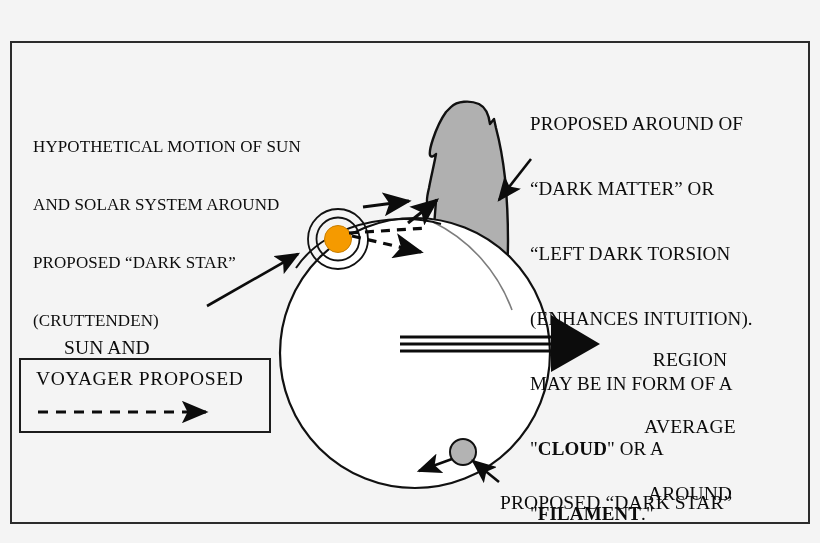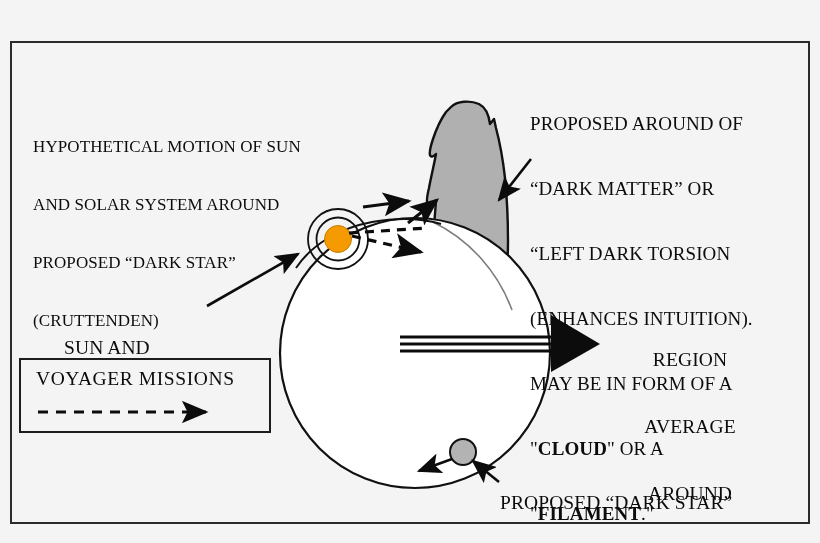--- a/index.html
+++ b/index.html
@@ -189,21 +189,21 @@
     <div>MAY BE IN FORM OF A</div>
     <div><span>"</span><span class="u">CLOUD</span><span>" OR A</span></div>
     <div><span>"</span><span class="u">FILAMENT</span><span>."</span></div>
   </div>
 
   <div class="txt" id="sun-label">
     <div>SUN AND</div>
   </div>
 
   <div id="legend-box"></div>
-  <div class="txt" id="legend-label">VOYAGER MISSIONS</div>
+  <div class="txt" id="legend-label">VOYAGER PROPOSED</div>
 
   <div class="txt" id="motion-label">
     <div>REGION</div>
     <div>AVERAGE</div>
     <div>AROUND</div>
     
     
   </div>
 
   <div class="txt" id="planet-label">

